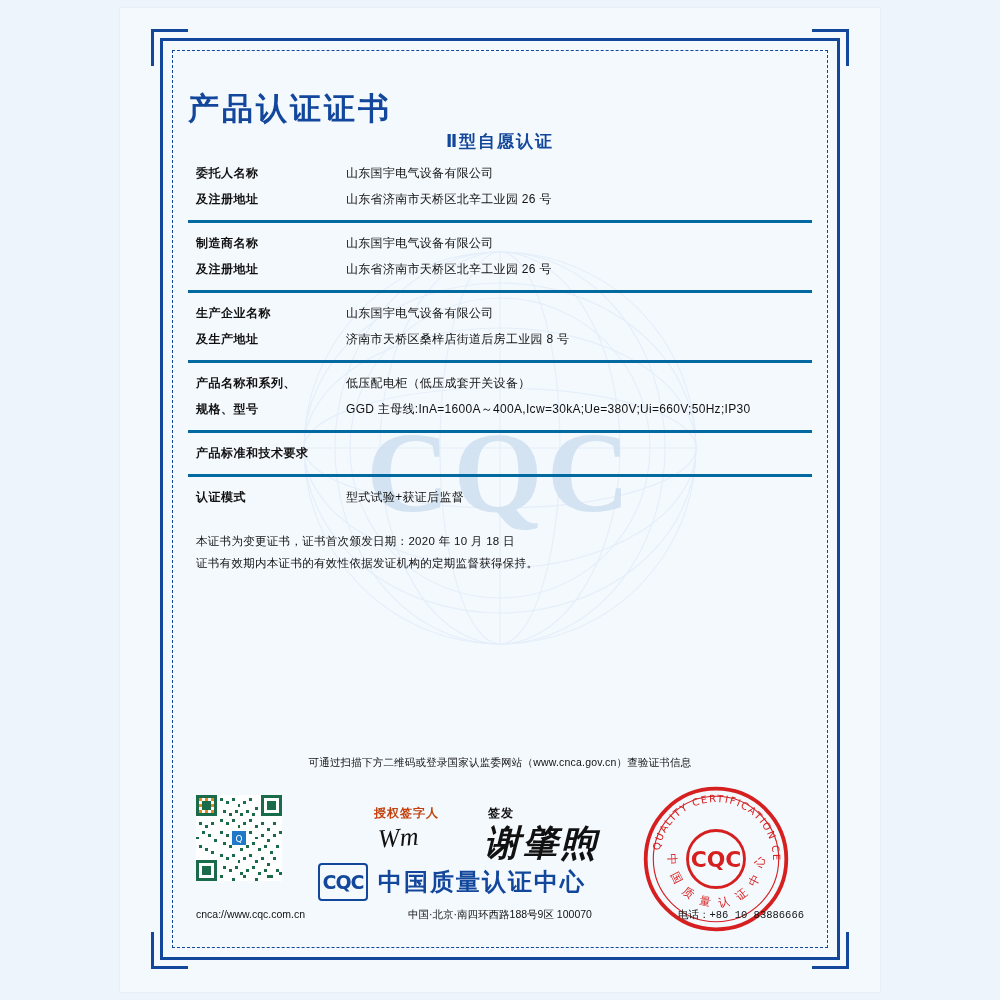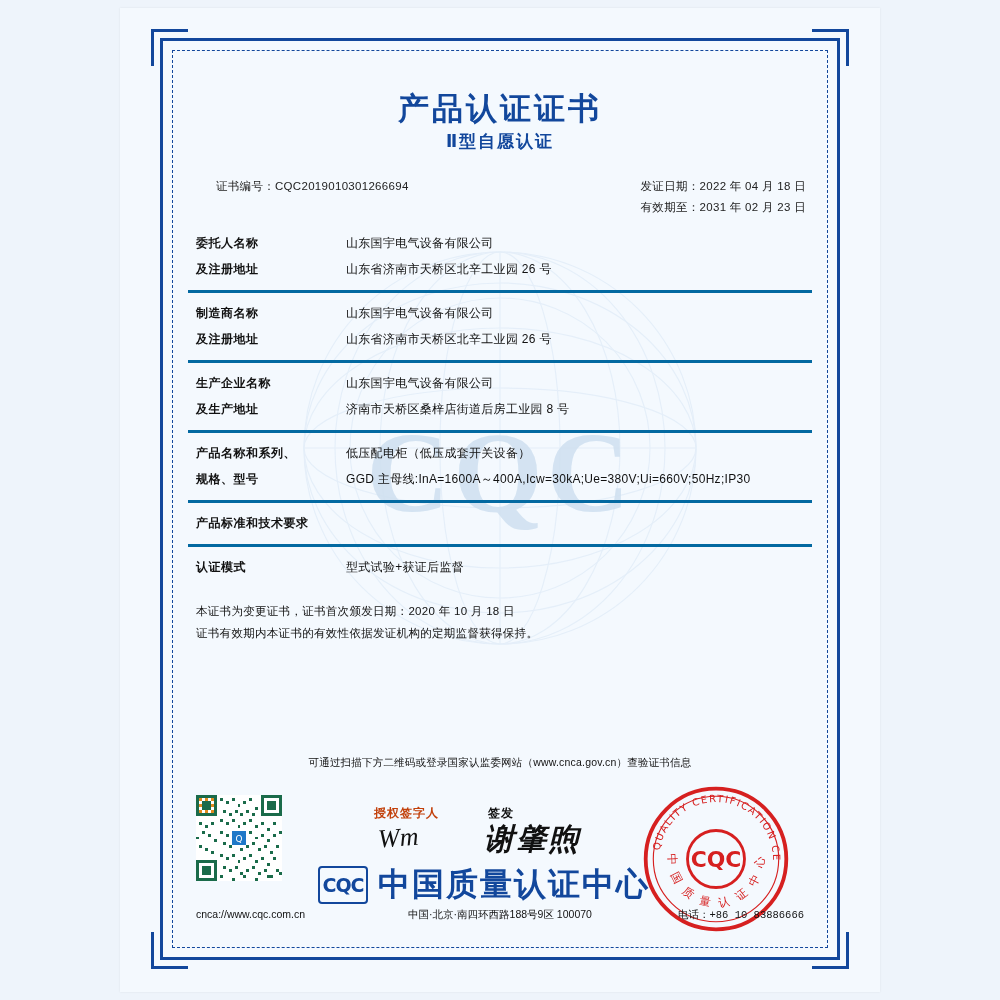--- a/index.html
+++ b/index.html
@@ -66,21 +66,20 @@
     pointer-events:none;
     white-space:nowrap;
   }
 
   .content{
     position:absolute;
     left:68px;top:58px;right:68px;bottom:60px;
   }
 
   .title{
-    text-align:center;
     font-family:"DejaVu Sans","Liberation Sans",sans-serif;
     font-size:31px;
     font-weight:bold;
     color:#12479c;
     letter-spacing:3px;
     margin-top:22px;
   }
   .subtitle{
     text-align:center;
     font-size:17px;
@@ -177,42 +176,42 @@
     font-style:italic;
     font-size:26px;
     color:#111;
     transform:rotate(-4deg);
   }
   .sig-2{
     position:absolute;left:296px;top:28px;
     font-family:"Liberation Serif","DejaVu Serif",serif;
     font-style:italic;
     font-weight:bold;
-    font-size:30px;
+    font-size:36px;
     color:#111;
     letter-spacing:2px;
   }
   .cqc-logo{
     position:absolute;left:130px;top:72px;
     display:flex;align-items:center;
   }
   .cqc-mark{
     width:46px;height:34px;
     border:2px solid #12479c;
     border-radius:4px;
     color:#12479c;
     font-weight:bold;
     font-size:19px;
     display:flex;align-items:center;justify-content:center;
     font-family:"DejaVu Sans",sans-serif;
     letter-spacing:-1px;
   }
   .cqc-name{
     margin-left:10px;
-    font-size:32px;
+    font-size:24px;
     font-weight:bold;
     color:#12479c;
     letter-spacing:2px;
     font-family:"DejaVu Sans","Liberation Sans",sans-serif;
     text-align:center;
   }
   .stamp{
     position:absolute;
     right:20px;top:-8px;
     width:152px;height:152px;
@@ -256,31 +255,20 @@
         <line x1="200" y1="4" x2="200" y2="396"></line>
       </g>
     </svg>
     <div class="wm-text">CQC</div>
 
     <div class="content">
 
       <div class="title">产品认证证书</div>
       <div class="subtitle">Ⅱ型自愿认证</div>
 
-      <div class="meta">
-        <div class="cert-no">
-          <span>证书编号：</span><span>CQC2019010301266694</span>
-        </div>
-        <div class="issue">
-          <span>发证日期：</span><span>2022 年 04 月 18 日</span>
-        </div>
-        <div class="valid">
-          <span>有效期至：</span><span>2031 年 02 月 23 日</span>
-        </div>
-      </div>
 
       <div>
 
         <div class="grp">
           <div class="grp-pad">
             <div class="row">
               <div class="lbl">委托人名称</div>
               <div class="val">山东国宇电气设备有限公司</div>
             </div>
             <div class="row">

